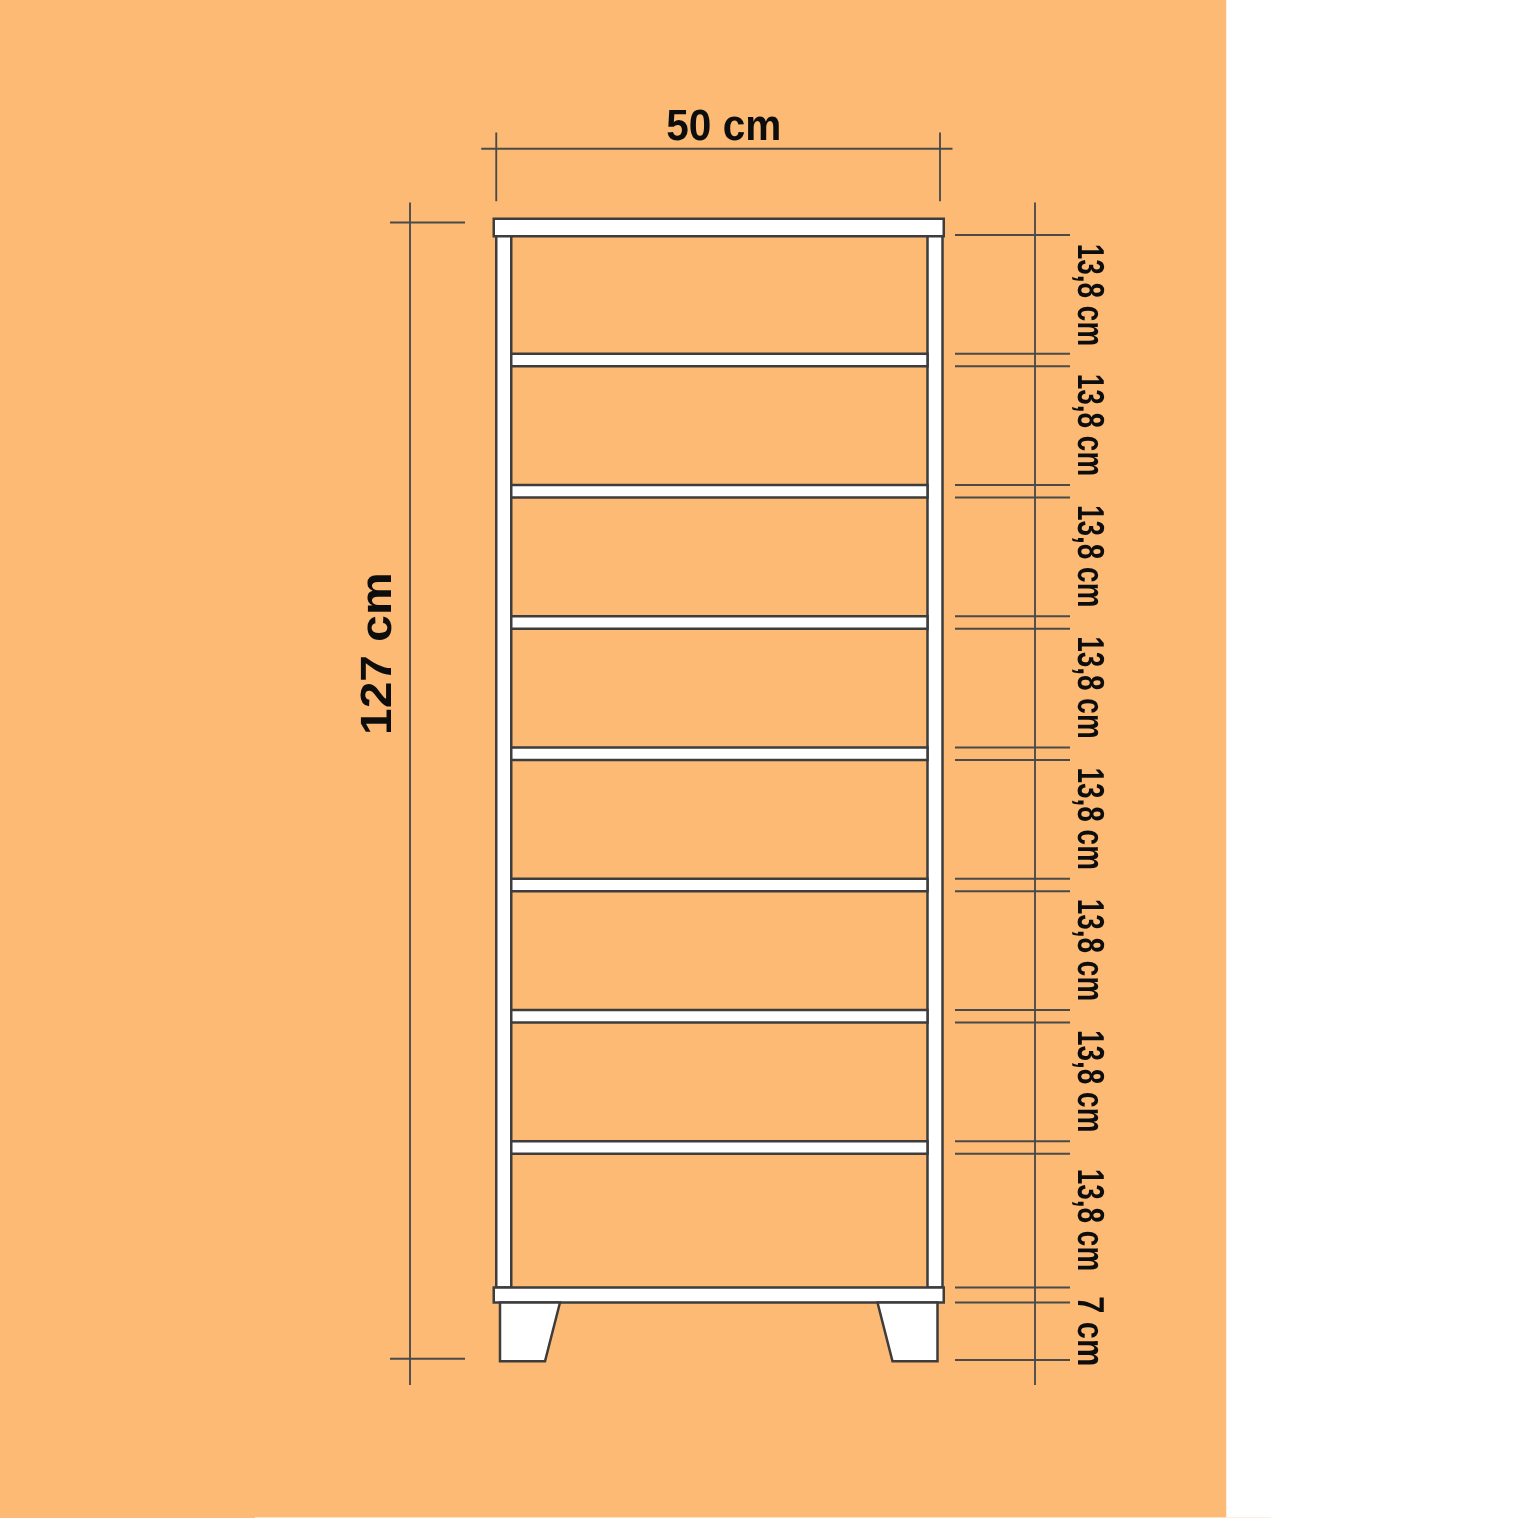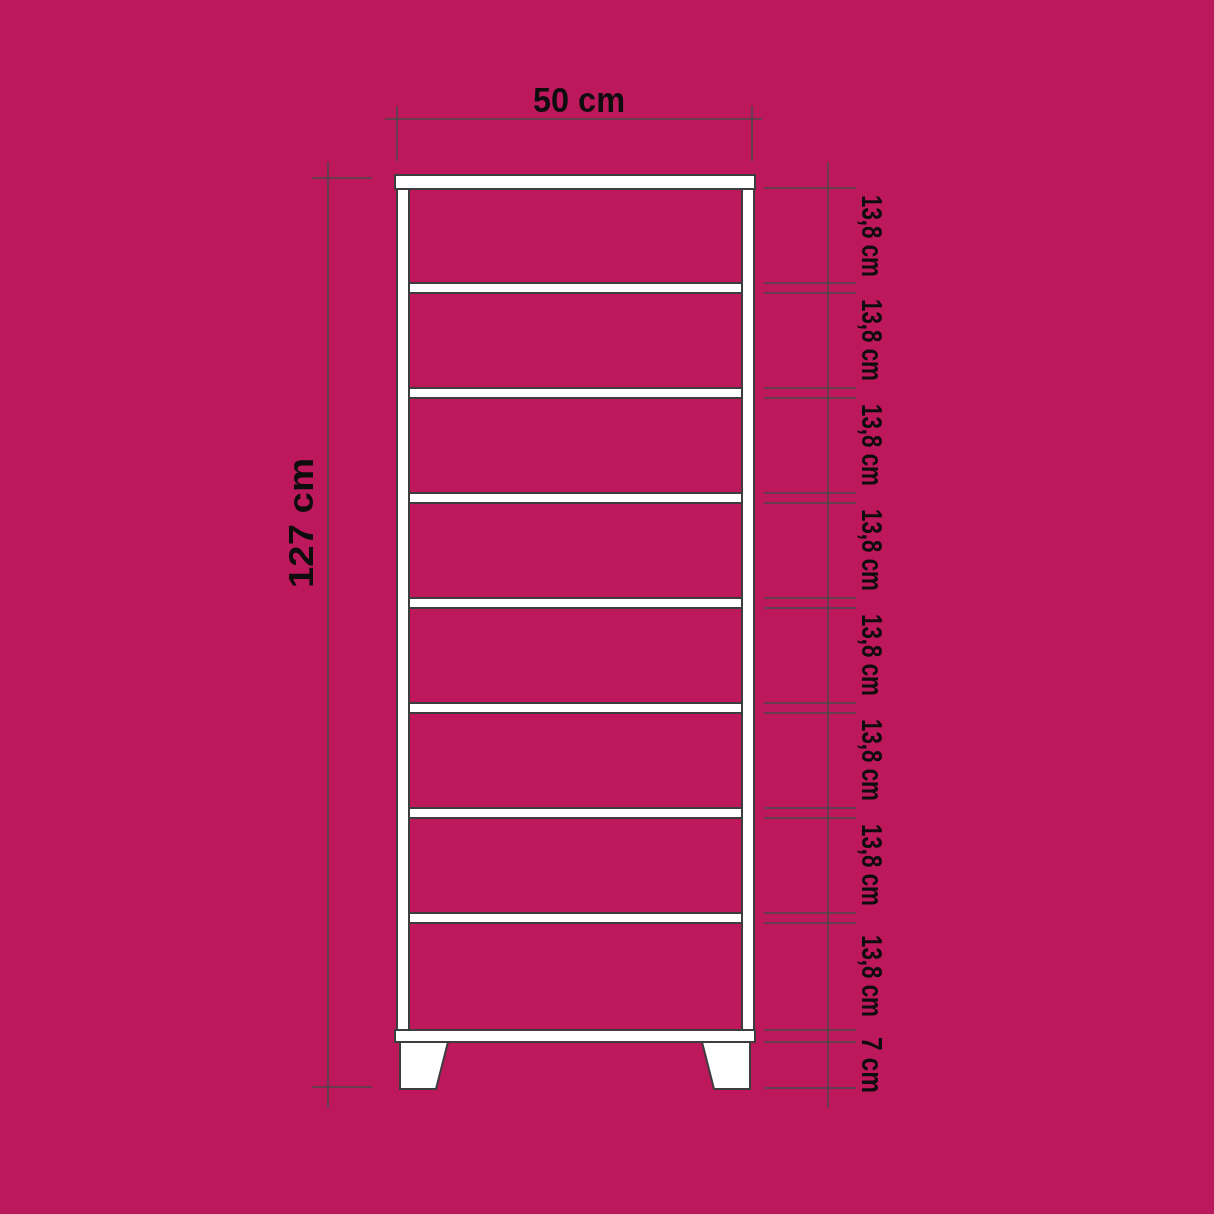--- a/index.html
+++ b/index.html
@@ -2,23 +2,23 @@
 <html><head>
 <meta charset="utf-8">
 <style>
   html, body {
     margin: 0;
     padding: 0;
     background: #ffffff;
   }
   .canvas {
     position: relative;
-    width: 1214px;
+    width: 981px;
     height: 1214px;
-    background: #be185d;
+    background: #fdba74;
     overflow: hidden;
     text-align: right;
   }
   svg.drawing {
     position: absolute;
     left: 0;
     top: 0;
   }
   .dim-text {
     font-family: "Liberation Sans", "DejaVu Sans", sans-serif;

